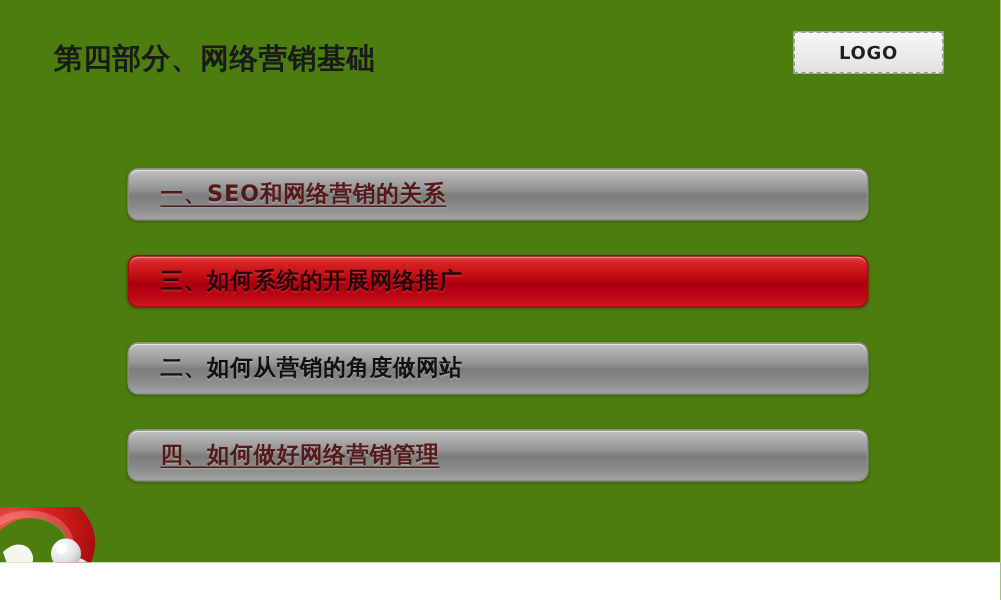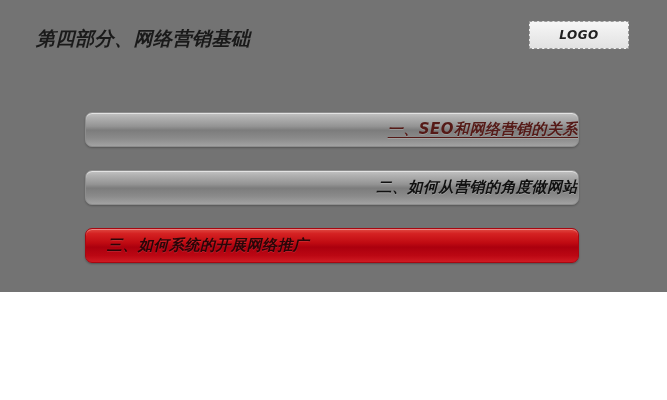--- a/index.html
+++ b/index.html
@@ -7,24 +7,23 @@
     margin: 0;
     padding: 0;
     background: #ffffff;
   }
   body {
     font-family: "DejaVu Sans", "Liberation Sans", sans-serif;
   }
   #slide {
     position: relative;
     width: 667px;
-    height: 292px;
-    background: #737373;
+    height: 375px;
+    background: #4d7c0f;
     overflow: hidden;
-    font-style: italic;
   }
 
   
   .slide-title {
     position: absolute;
     left: 36px;
     top: 26px;
     font-size: 19px;
     font-weight: bold;
     color: #1a1a1a;
@@ -77,21 +76,20 @@
     background: linear-gradient(to bottom,
         #c3c3c3 0%,
         #b0b0b0 14%,
         #949494 40%,
         #7c7c7c 52%,
         #8a8a8a 76%,
         #a2a2a2 100%);
     border: 1px solid #8d8d8d;
     box-shadow: inset 0 1px 0 rgba(255,255,255,0.55),
                 0 1px 2px rgba(0,0,0,0.25);
-    justify-content: flex-end;
   }
   .agenda-item.red {
     background: linear-gradient(to bottom,
         #e04a43 0%,
         #d52222 14%,
         #c00a12 42%,
         #ab000e 55%,
         #bb0713 80%,
         #cf1a22 100%);
     border: 1px solid #a80711;
@@ -143,28 +141,31 @@
   <div class="logo-box">
     <span class="logo-text">LOGO</span>
   </div>
 
   <div class="agenda">
 
     <div class="agenda-item gray">
       <span class="agenda-label maroon">一、SEO和网络营销的关系</span>
     </div>
 
+    <div class="agenda-item red">
+      <span class="agenda-label dark-on-red">三、如何系统的开展网络推广</span>
+    </div>
+
     <div class="agenda-item gray">
       <span class="agenda-label black">二、如何从营销的角度做网站</span>
     </div>
 
-    <div class="agenda-item red">
-      <span class="agenda-label dark-on-red">三、如何系统的开展网络推广</span>
-    </div>
-
+    <div class="agenda-item gray">
+      <span class="agenda-label maroon">四、如何做好网络营销管理</span>
+    </div>
 
   </div>
 
   <div class="corner-art">
     <svg width="86" height="62" viewBox="0 0 86 62" xmlns="http://www.w3.org/2000/svg">
       <defs>
         <radialGradient id="qRed" cx="35%" cy="25%" r="85%">
           <stop offset="0%" stop-color="#f05a52"></stop>
           <stop offset="45%" stop-color="#d9201e"></stop>
           <stop offset="100%" stop-color="#a30c0c"></stop>

